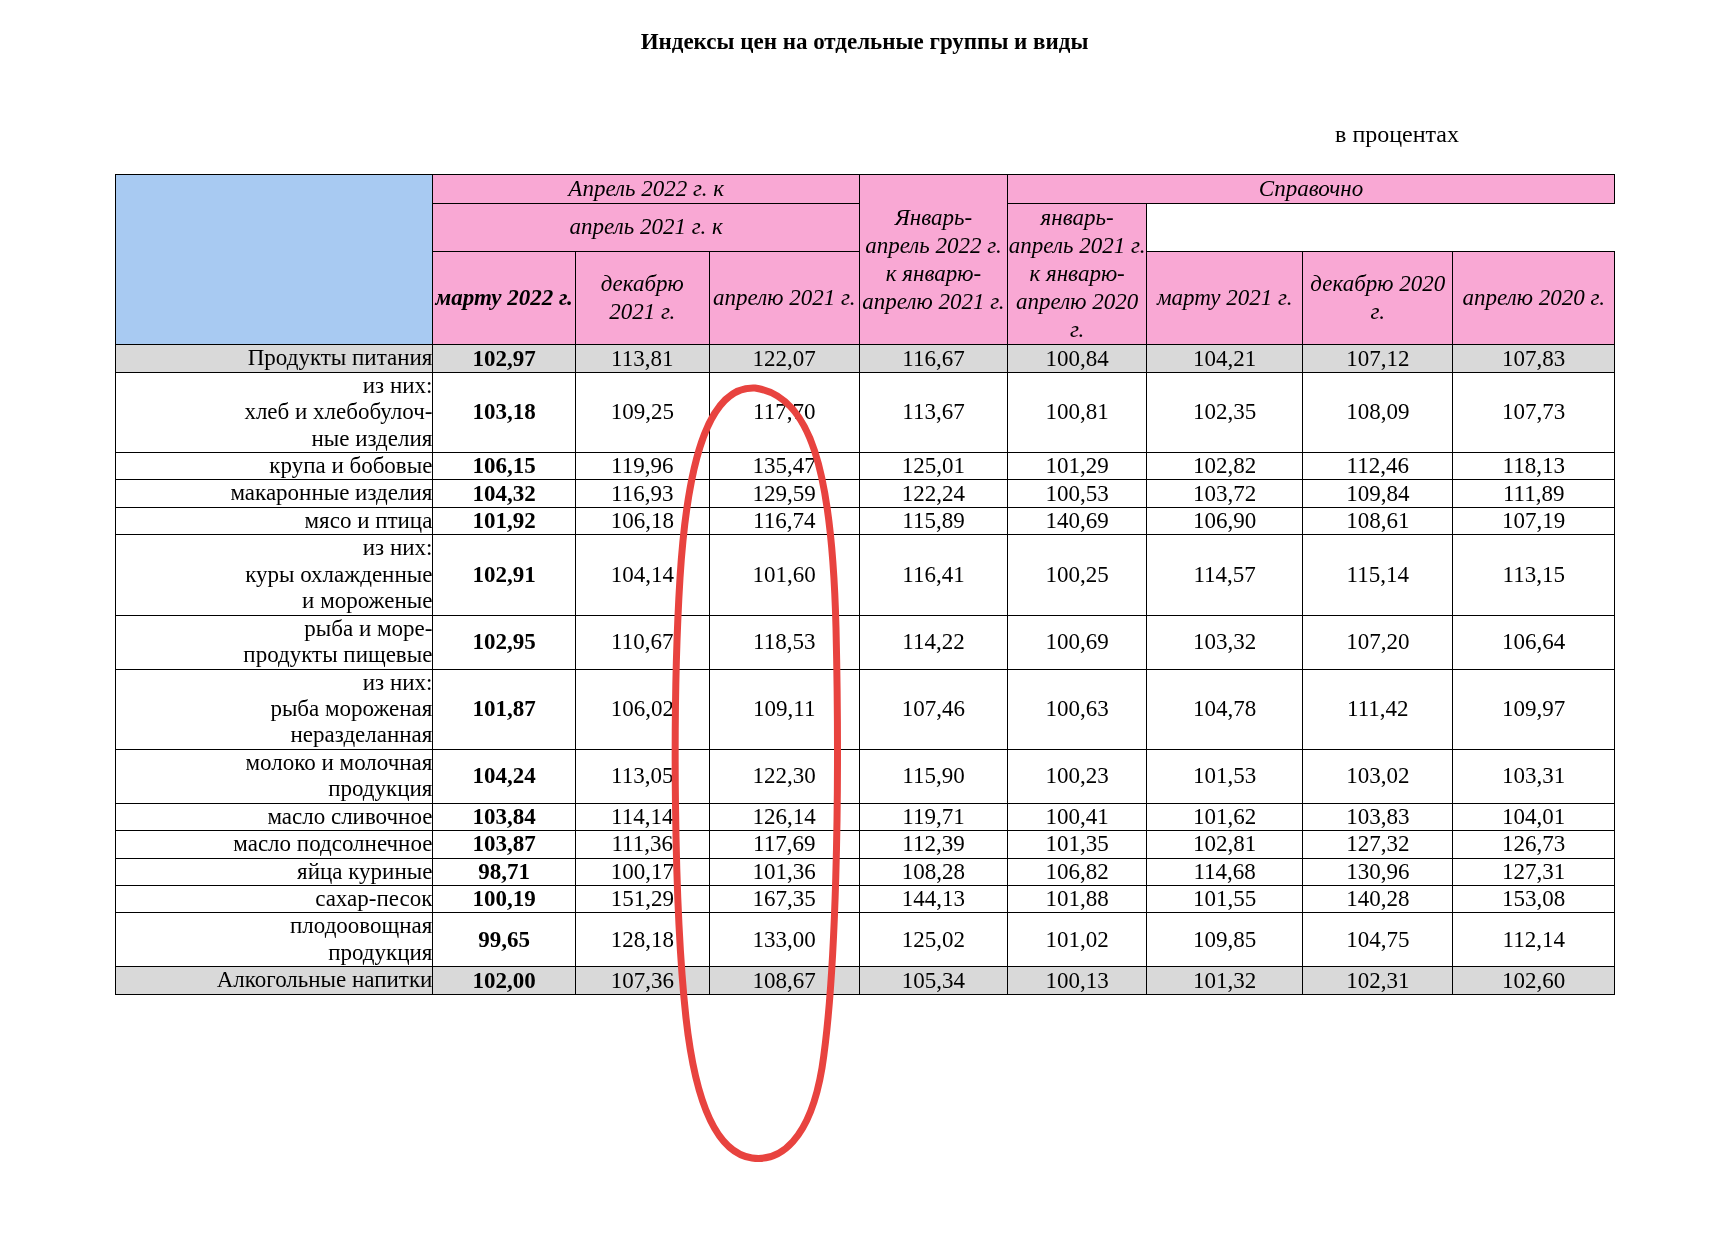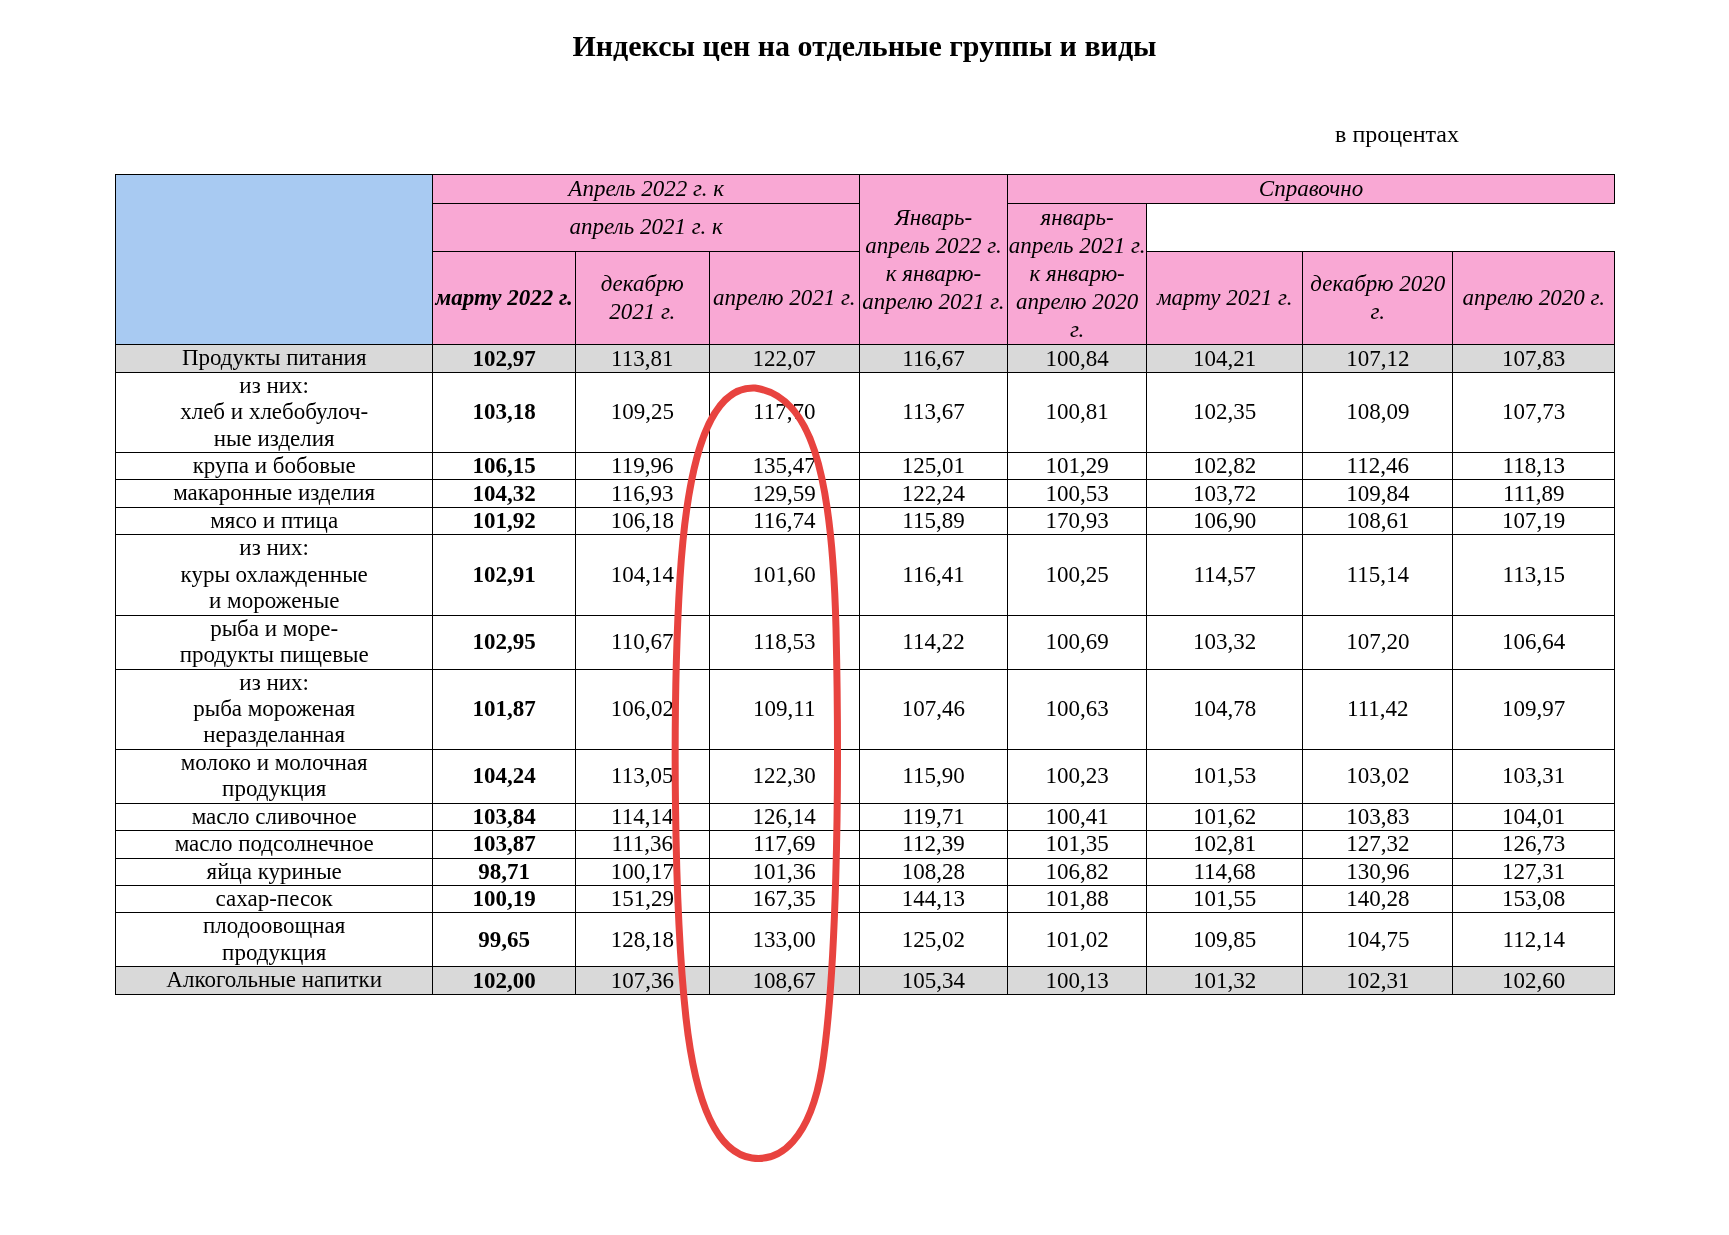--- a/index.html
+++ b/index.html
@@ -16,21 +16,21 @@
     overflow: hidden;
   }
   .page {
     position: relative;
     width: 1729px;
     height: 1235px;
   }
   .title {
     text-align: center;
     font-weight: bold;
-    font-size: 30px;
+    font-size: 23px;
     line-height: 1.35;
     margin: 26px auto 0 auto;
     width: 1100px;
   }
   .title-line2 {
     text-align: center;
     font-weight: bold;
     font-size: 27px;
     line-height: 1.35;
     margin: 0 auto;
@@ -65,21 +65,21 @@
     line-height: 1.22;
     padding: 4px 6px;
   }
   .hdr.bold {
     font-weight: bold;
   }
   .hdr-blank {
     background: #a8caf2;
   }
   .row-label {
-    text-align: center;
+    text-align: right;
     padding: 3px 6px 3px 14px;
     font-size: 24px;
     line-height: 1.15;
     white-space: pre-line;
   }
   .val {
     text-align: center;
     font-size: 24px;
     padding: 3px 6px;
     white-space: nowrap;
@@ -203,21 +203,21 @@
           <td class="val">103,72</td>
           <td class="val">109,84</td>
           <td class="val">111,89</td>
         </tr>
         <tr>
           <td class="row-label">мясо и птица</td>
           <td class="val b">101,92</td>
           <td class="val">106,18</td>
           <td class="val">116,74</td>
           <td class="val">115,89</td>
-          <td class="val">170,93</td>
+          <td class="val">140,69</td>
           <td class="val">106,90</td>
           <td class="val">108,61</td>
           <td class="val">107,19</td>
         </tr>
         <tr>
           <td class="row-label indent1">из них:
 куры охлажденные
 и мороженые</td>
           <td class="val b">102,91</td>
           <td class="val">104,14</td>

